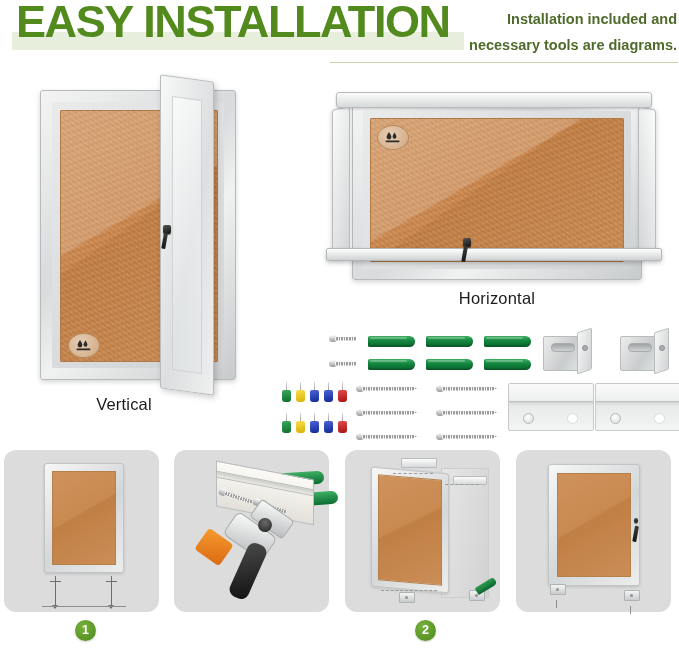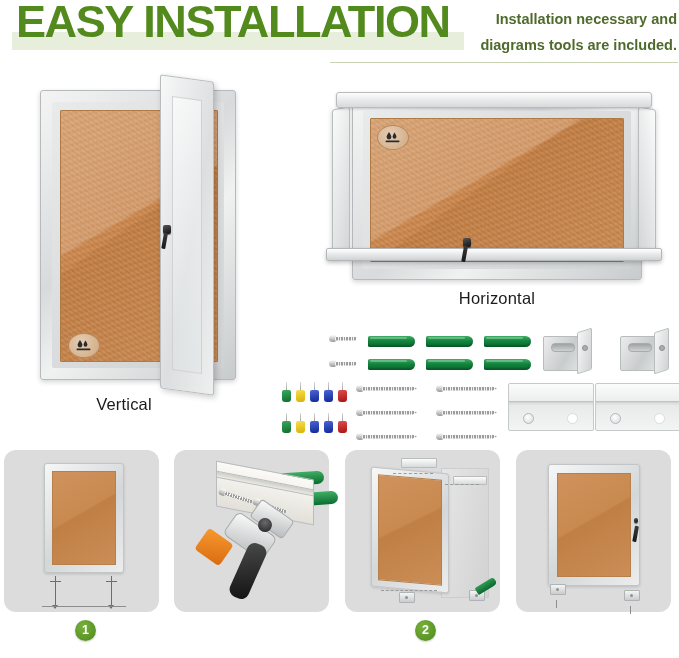--- a/index.html
+++ b/index.html
@@ -117,22 +117,22 @@
 </style>
 </head>
 <body>
 
 <div class="header">
   <div class="title-wrap">
     <div class="title-hl"></div>
     <div class="title">EASY INSTALLATION</div>
   </div>
   <div class="subtitle">
-    <div>Installation necessary and</div>
-    <div>diagrams tools are included.</div>
+    <div>Installation included and</div>
+    <div>necessary tools are diagrams.</div>
   </div>
   <div class="sub-rule"></div>
 </div>
 
 <div class="showcase">
 
   <div>
 
     <div class="cab-frame" style="left:40px;top:20px;width:196px;height:290px;">
       <div class="cab-inner" style="left:11px;top:11px;right:11px;bottom:11px;"></div>

